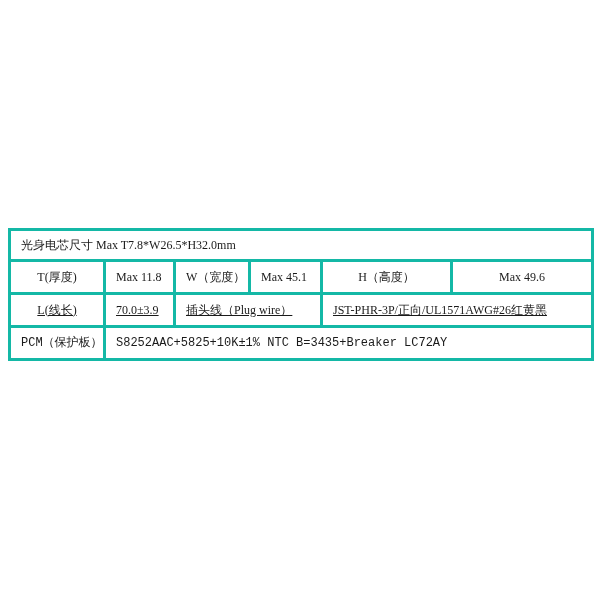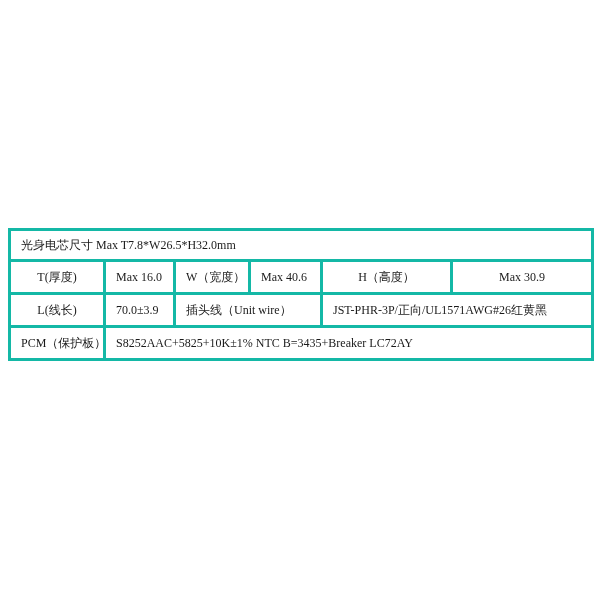--- a/index.html
+++ b/index.html
@@ -46,23 +46,25 @@
     text-align: left;
   }
   .cell-center {
     text-align: center;
   }
   .row-dim td {
     height: 22px;
   }
   .row-wire td {
     height: 22px;
+    text-decoration: underline;
   }
   .row-pcm td {
     height: 22px;
+    font-family: Liberation Mono, monospace;
   }
 </style>
 </head>
 <body>
 
 <div class="page">
 
   <table class="spec-table">
     <colgroup>
       <col style="width:95px">
@@ -71,30 +73,30 @@
       <col style="width:72px">
       <col style="width:130px">
       <col style="width:141px">
     </colgroup>
     <tbody>
       <tr class="row-title">
         <td class="cell-value" colspan="6">光身电芯尺寸 Max T7.8*W26.5*H32.0mm</td>
       </tr>
       <tr class="row-dim">
         <td class="cell-center">T(厚度)</td>
-        <td class="cell-value">Max 16.0</td>
+        <td class="cell-value">Max 11.8</td>
         <td class="cell-value">W（宽度）</td>
-        <td class="cell-value">Max 40.6</td>
+        <td class="cell-value">Max 45.1</td>
         <td class="cell-center">H（高度）</td>
-        <td class="cell-center">Max 30.9</td>
+        <td class="cell-center">Max 49.6</td>
       </tr>
       <tr class="row-wire">
         <td class="cell-center">L(线长)</td>
         <td class="cell-value">70.0±3.9</td>
-        <td class="cell-value" colspan="2">插头线（Unit wire）</td>
+        <td class="cell-value" colspan="2">插头线（Plug wire）</td>
         <td class="cell-value" colspan="2">JST-PHR-3P/正向/UL1571AWG#26红黄黑</td>
       </tr>
       <tr class="row-pcm">
         <td class="cell-center">PCM（保护板）</td>
         <td class="cell-value" colspan="5">S8252AAC+5825+10K±1% NTC B=3435+Breaker LC72AY</td>
       </tr>
     </tbody>
   </table>
 
 </div>

